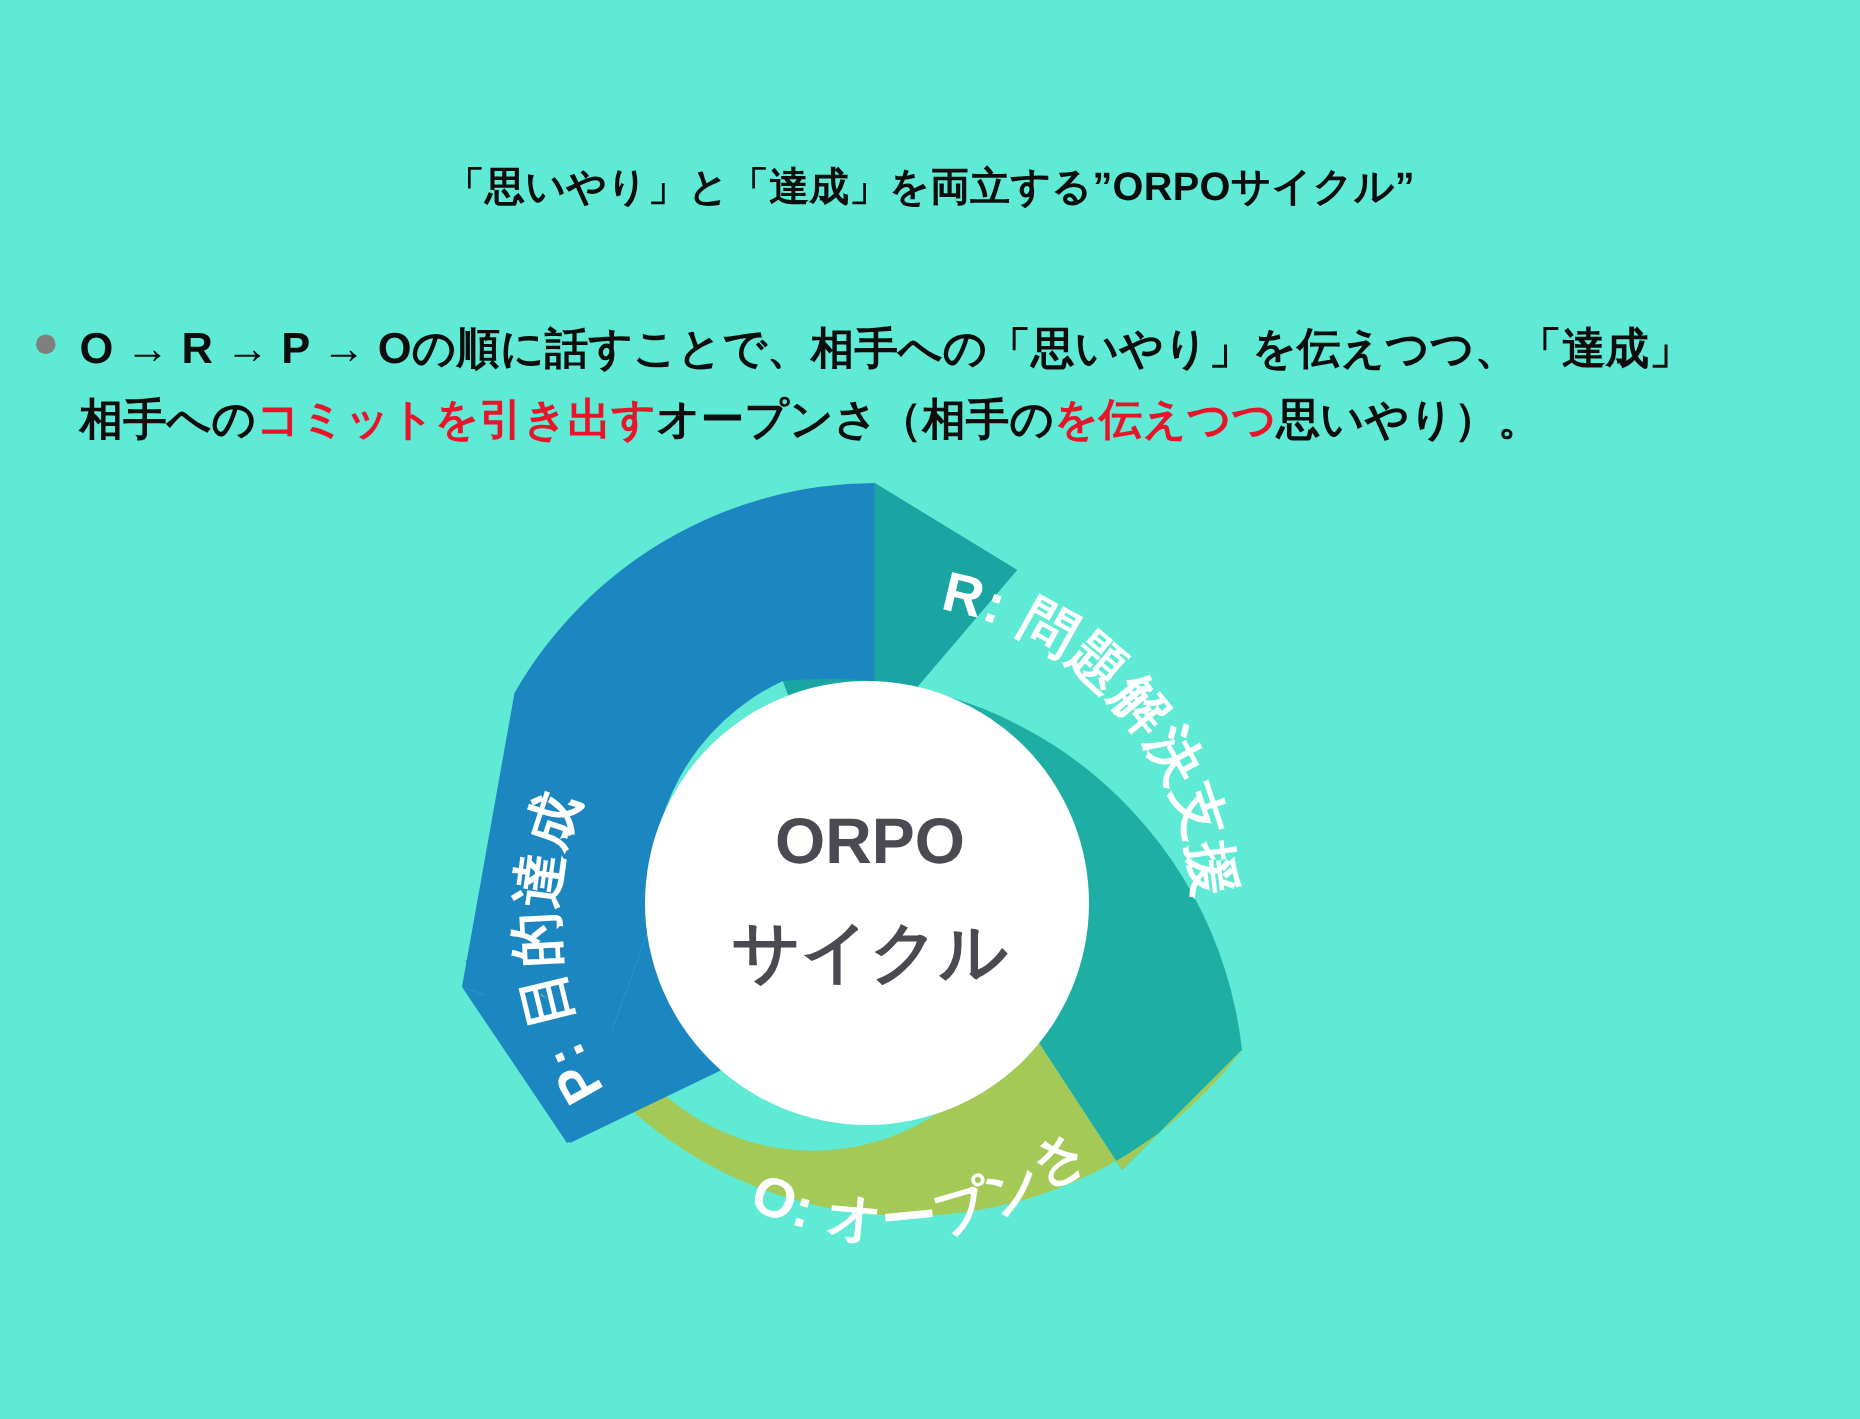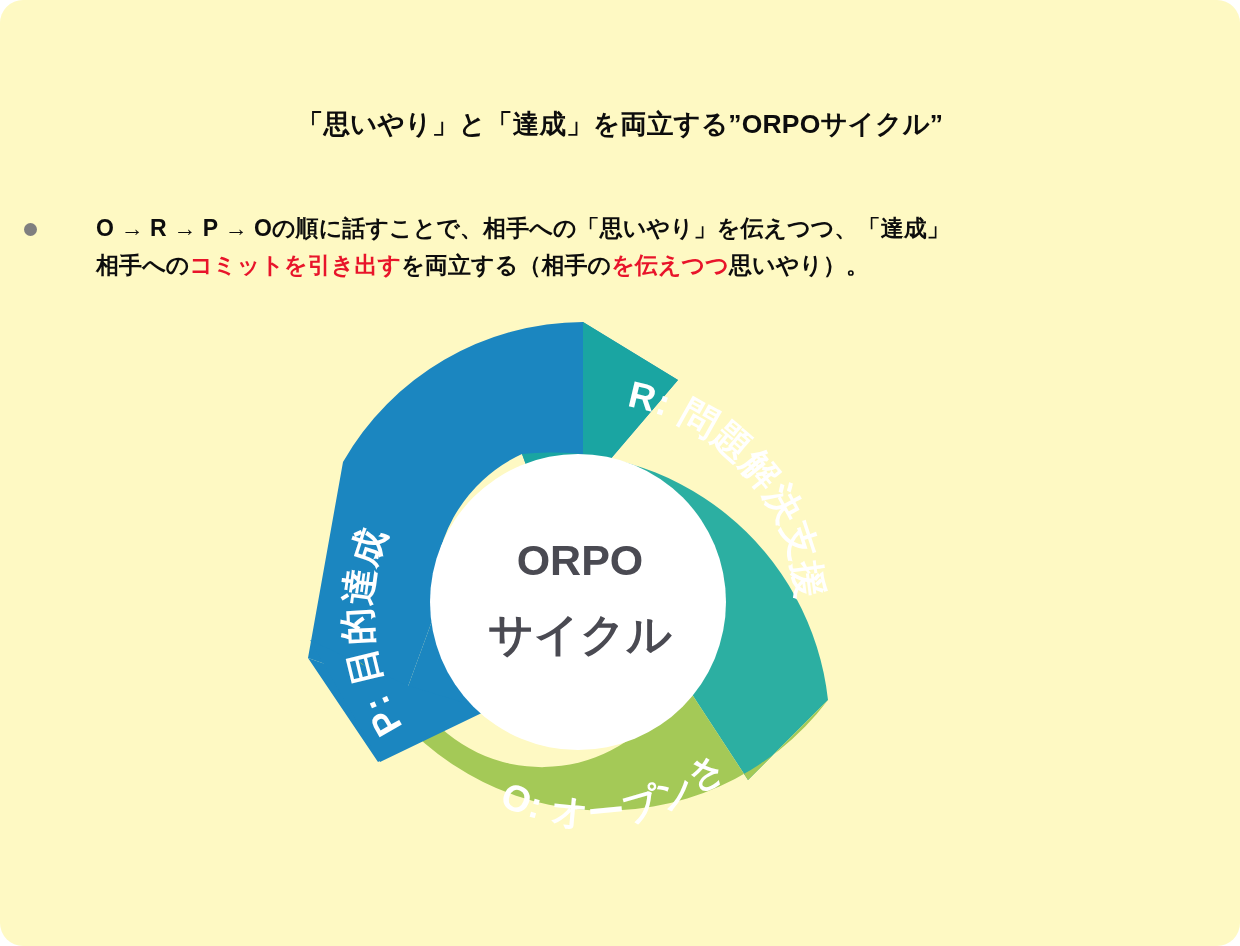--- a/index.html
+++ b/index.html
@@ -12,22 +12,21 @@
     height: 946px;
     position: relative;
     overflow: hidden;
     font-family: "Liberation Sans", "DejaVu Sans", sans-serif;
     color: #0d0d0d;
   }
 
   .slide {
     position: absolute;
     inset: 0;
-    background: #fef9c3;
-    border-radius: 23px;
+    background: #5eead4;
   }
 
   
   .slide-title {
     position: absolute;
     left: 0;
     right: 0;
     top: 108px;
     text-align: center;
     font-size: 26.5px;
@@ -52,26 +51,25 @@
   .bullet-marker {
     flex: 0 0 auto;
     width: 13px;
     height: 13px;
     border-radius: 50%;
     background: #7f7f7f;
     margin-top: 13px;
     margin-right: 16px;
   }
   .bullet-text {
-    font-size: 23px;
+    font-size: 29px;
     font-weight: bold;
     line-height: 1.62;
     color: #0d0d0d;
     letter-spacing: 0.1px;
-    margin-left: 43px;
   }
   .bullet-text .em-red {
     color: #e8142a;
   }
   .bullet-line2 {
     display: block;
   }
 
   
   .cycle-wrap {
@@ -108,21 +106,21 @@
 <div class="slide">
 
   <div class="slide-title">「思いやり」と「達成」を両立する”ORPOサイクル”</div>
 
   <div class="bullet-block">
     <div class="bullet-row">
       <span class="bullet-marker"></span>
       <div class="bullet-text">
         <span>O → R → P → Oの順に話すことで、相手への「思いやり」を伝えつつ、「達成」</span>
         <span class="bullet-line2">
-          <span>相手への</span><span class="em-red">コミットを引き出す</span><span>を両立する（相手の</span><span class="em-red">を伝えつつ</span><span>思いやり）。</span>
+          <span>相手への</span><span class="em-red">コミットを引き出す</span><span>オープンさ（相手の</span><span class="em-red">を伝えつつ</span><span>思いやり）。</span>
         </span>
       </div>
     </div>
   </div>
 
   <div class="cycle-wrap">
     <svg class="cycle-svg" viewBox="0 0 600 570">
       <defs>
 
         <path id="pathP" d="M 125 430 A 205 205 0 0 1 250 103" fill="none"></path>

